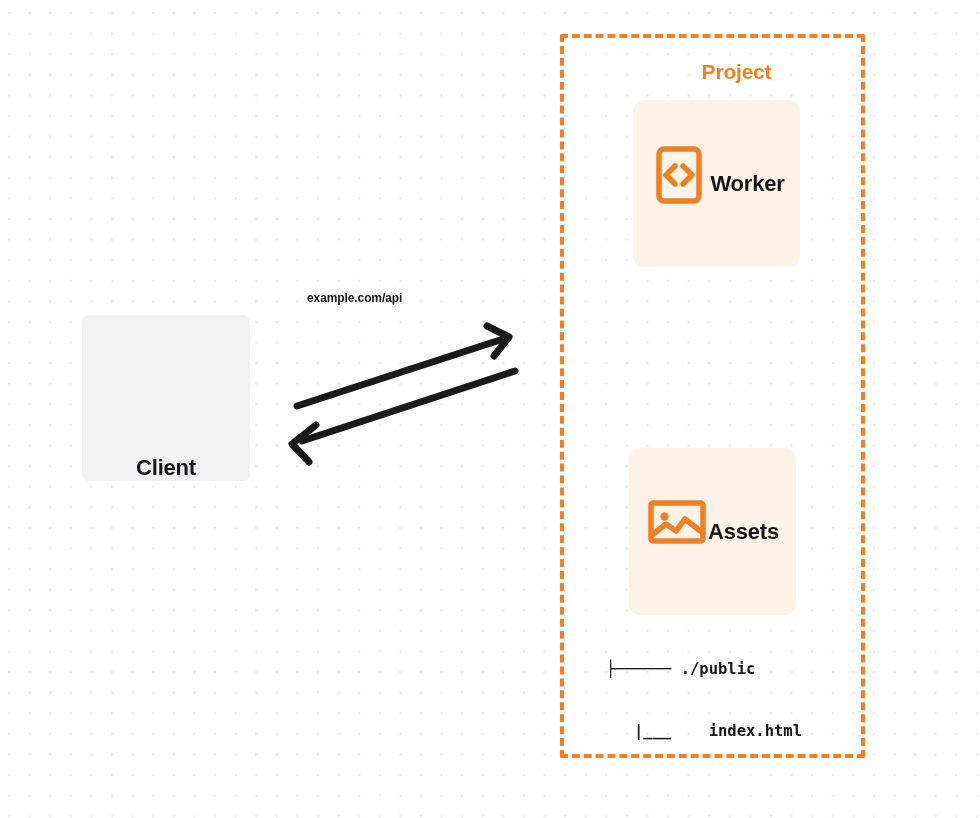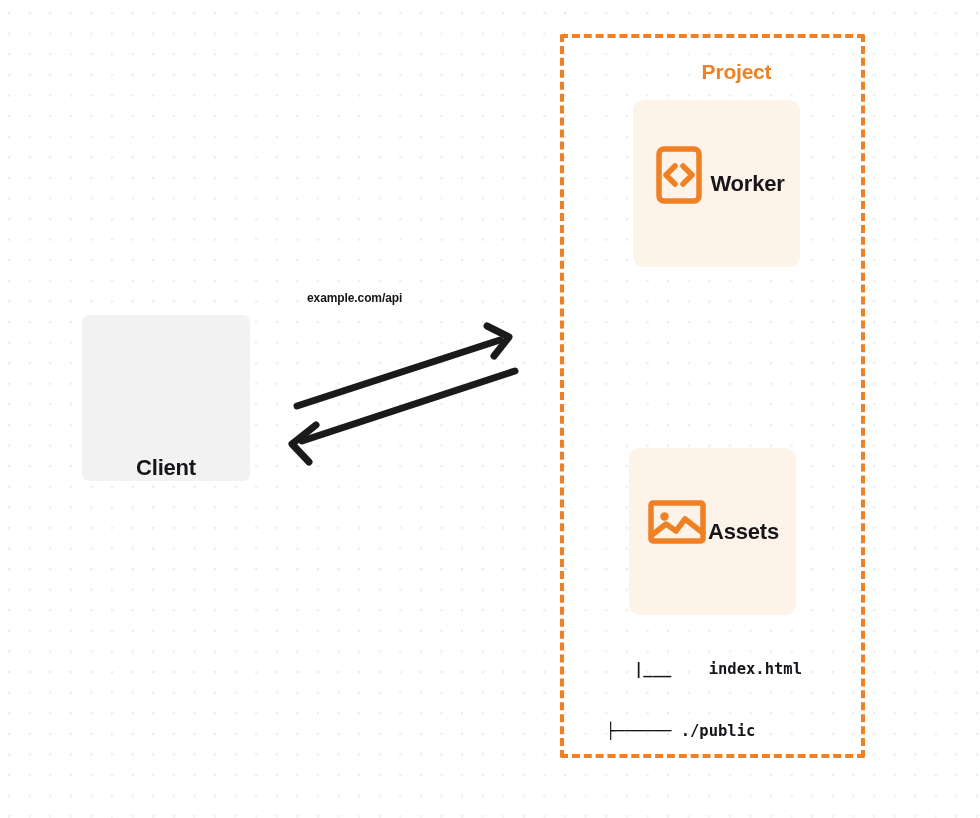--- a/index.html
+++ b/index.html
@@ -179,18 +179,18 @@
   <div class="card card-assets">
     <svg class="card-icon" viewBox="0 0 62 62" xmlns="http://www.w3.org/2000/svg">
       <rect x="5" y="12" width="52" height="38" rx="2" ry="2" fill="none" stroke="#ef8024" stroke-width="5.5"></rect>
       <circle cx="18.5" cy="25.5" r="4.2" fill="#ef8024"></circle>
       <polyline points="6,44 20,33 30,40 39,28 57,42" fill="none" stroke="#ef8024" stroke-width="5.5" stroke-linecap="round" stroke-linejoin="round"></polyline>
     </svg>
     <span class="card-label">Assets</span>
   </div>
 
   <div class="file-tree">
+    <span class="tree-row tree-root">├────── ./public</span>
     <span class="tree-row">|___    index.html</span>
-    <span class="tree-row tree-root">├────── ./public</span>
     
   </div>
 
 </div>
 
 </body></html>

